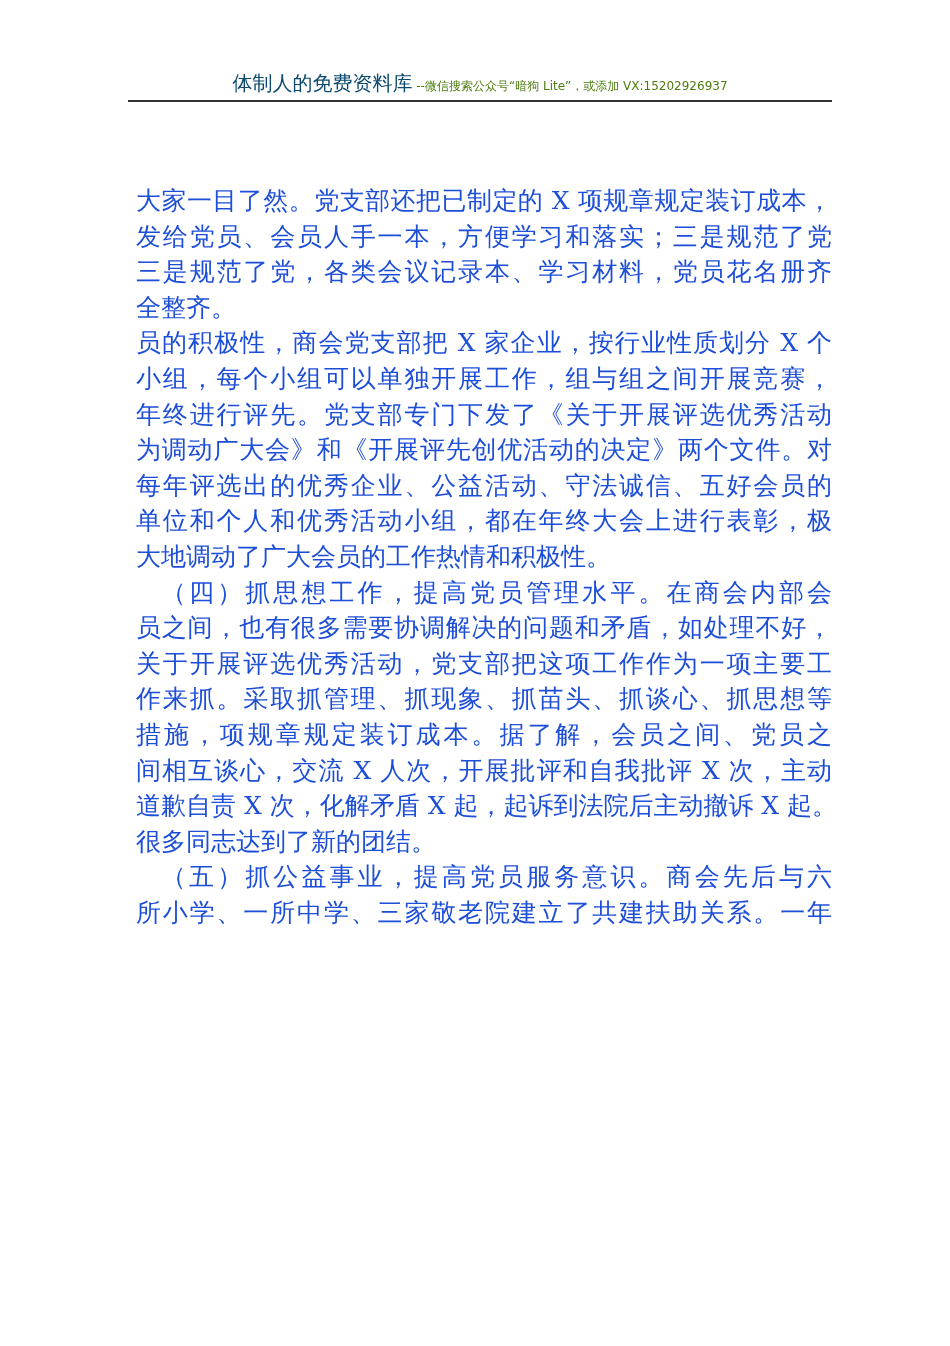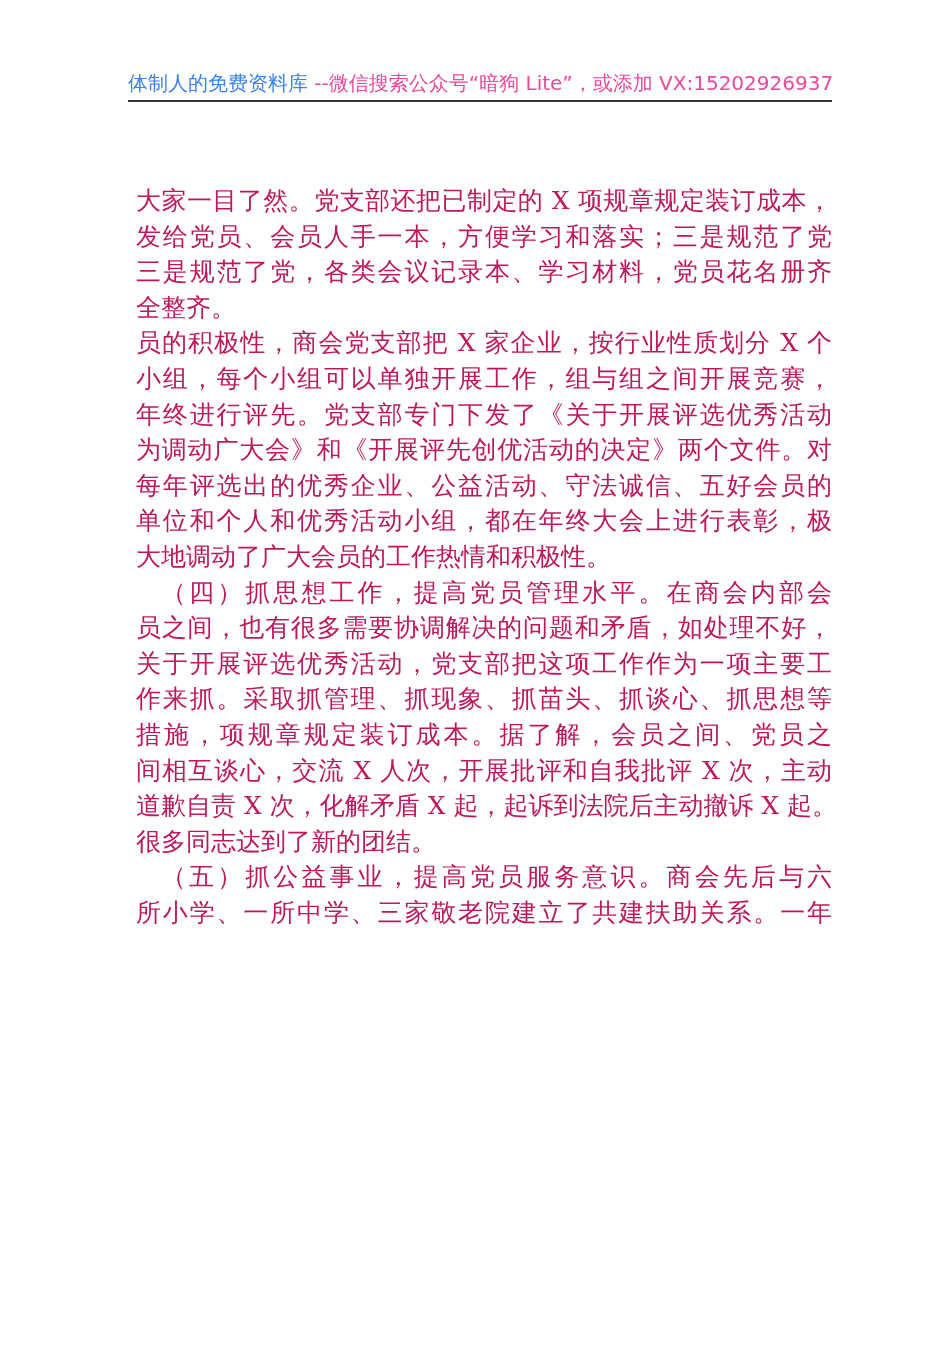--- a/index.html
+++ b/index.html
@@ -3,26 +3,26 @@
 <meta charset="utf-8">
 <style>
   html, body { margin: 0; padding: 0; background: #ffffff; }
   body { width: 950px; height: 1346px; position: relative; overflow: hidden; }
   .header {
     position: absolute; left: 128px; top: 70px; width: 704px; height: 30px;
     border-bottom: 2px solid #333333;
     font-family: "DejaVu Sans", "Liberation Sans", sans-serif;
     white-space: nowrap; text-align: center;
   }
-  .header .brand { color: #3b82f6; font-size: 20px; }
-  .header .rest { color: #ec4899; font-size: 20px; }
+  .header .brand { color: #0c4a6e; font-size: 20px; }
+  .header .rest { color: #4d7c0f; font-size: 12px; }
   .body-text {
     position: absolute; left: 136px; top: 183px; width: 696px;
     font-family: "DejaVu Serif", "Liberation Serif", serif;
-    font-size: 25px; line-height: 35.6px; color: #be185d;
+    font-size: 25px; line-height: 35.6px; color: #1d4ed8;
   }
   .line { display: block; white-space: nowrap; text-align: justify; text-align-last: justify; height: 35.6px; }
   .line.last { text-align-last: left; }
   .line.indent { padding-left: 25px; }
 </style>
 </head>
 <body>
 
 <div class="header">
   <span class="brand">体制人的免费资料库</span><span class="rest"> --微信搜索公众号“暗狗 Lite”，或添加 VX:15202926937</span>

